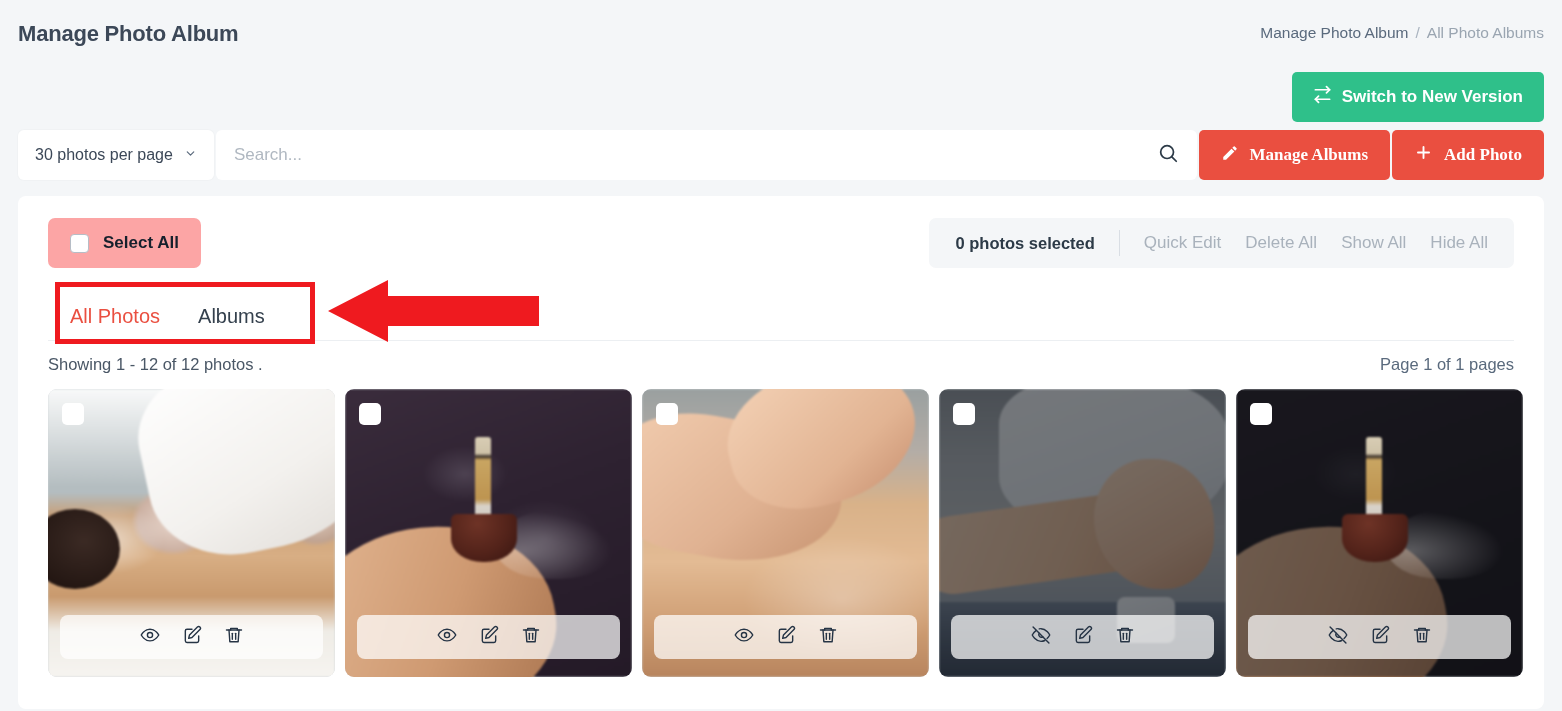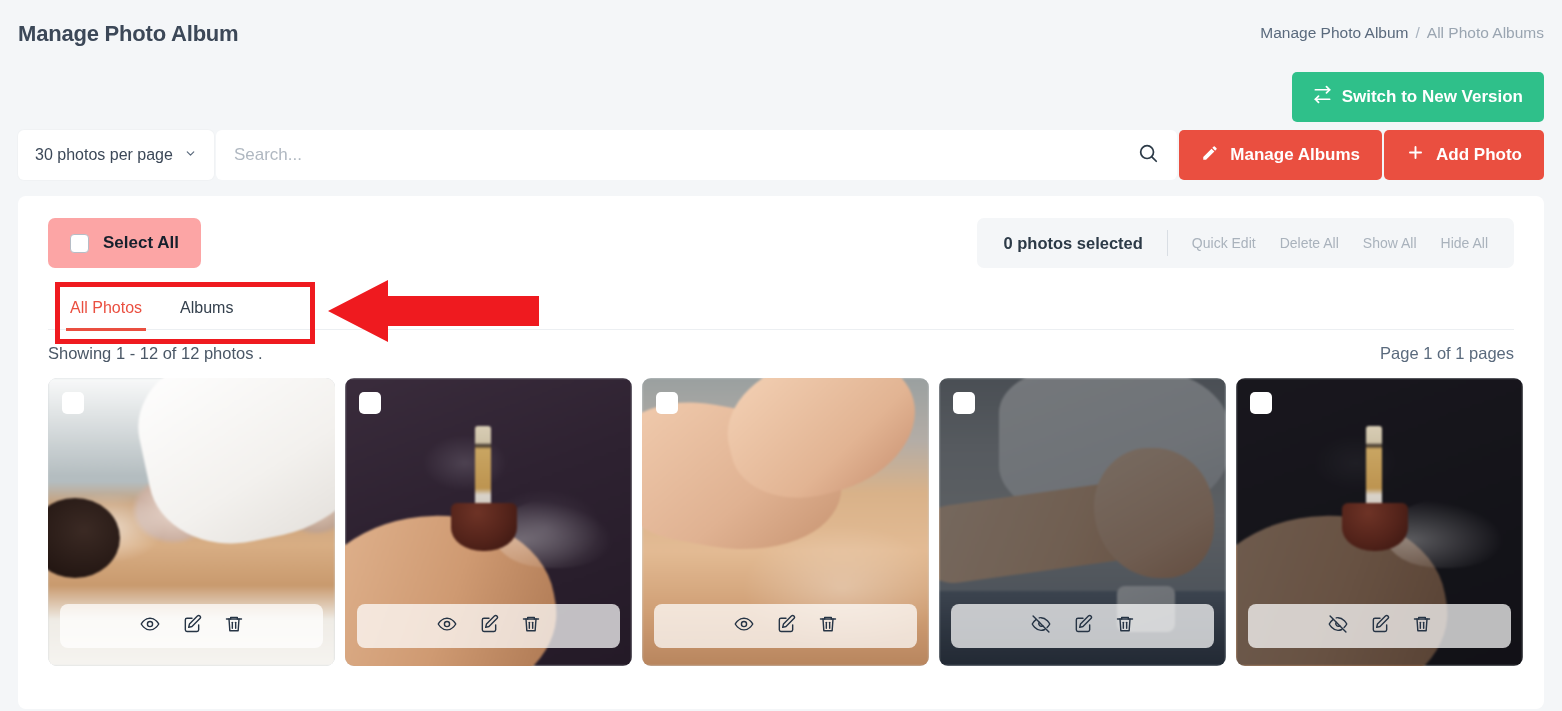--- a/index.html
+++ b/index.html
@@ -108,21 +108,21 @@
   .search-icon { margin-left: 10px; cursor: pointer; flex: none; }
   .btn-red {
     height: 50px;
     background: #ea4f40;
     color: #fff;
     border: none;
     border-radius: 5px;
     padding: 0 22px;
     font-size: 17px;
     font-weight: bold;
-    font-family: Liberation Sans, sans-serif;
+    font-family: Liberation Serif, serif;
     display: flex;
     align-items: center;
     gap: 11px;
     cursor: pointer;
     white-space: nowrap;
     flex: none;
   }
 
   
   .card {
@@ -175,42 +175,42 @@
     font-size: 16.5px;
     font-weight: bold;
     color: #2c3a47;
     white-space: nowrap;
   }
   .bulk .vsep {
     width: 1px; height: 26px;
     background: #d9dee4;
   }
   .bulk .act {
-    font-size: 14px;
+    font-size: 17px;
     color: #a9b2bc;
     cursor: pointer;
     white-space: nowrap;
   }
 
   
   .tabs-zone {
     position: relative;
     margin-top: 14px;
     padding: 0 30px;
   }
   .tabs {
     display: flex;
     gap: 30px;
     border-bottom: 1.5px solid #eceff2;
     position: relative;
     padding-left: 18px;
   }
   .tab {
-    font-size: 16px;
-    padding: 17px 4px 12px 4px;
+    font-size: 20px;
+    padding: 23px 4px 12px 4px;
     color: #34404d;
     cursor: pointer;
     position: relative;
     white-space: nowrap;
   }
   .tab.active { color: #ea4f40; }
   .tab.active::after {
     content: "";
     position: absolute;
     left: 0; right: 0; bottom: -1.5px;

